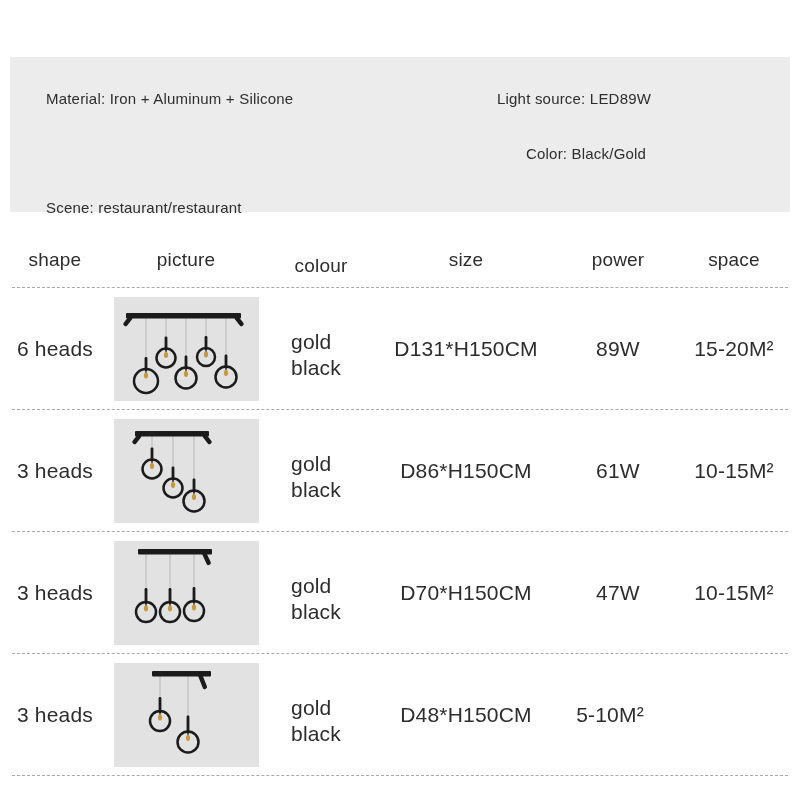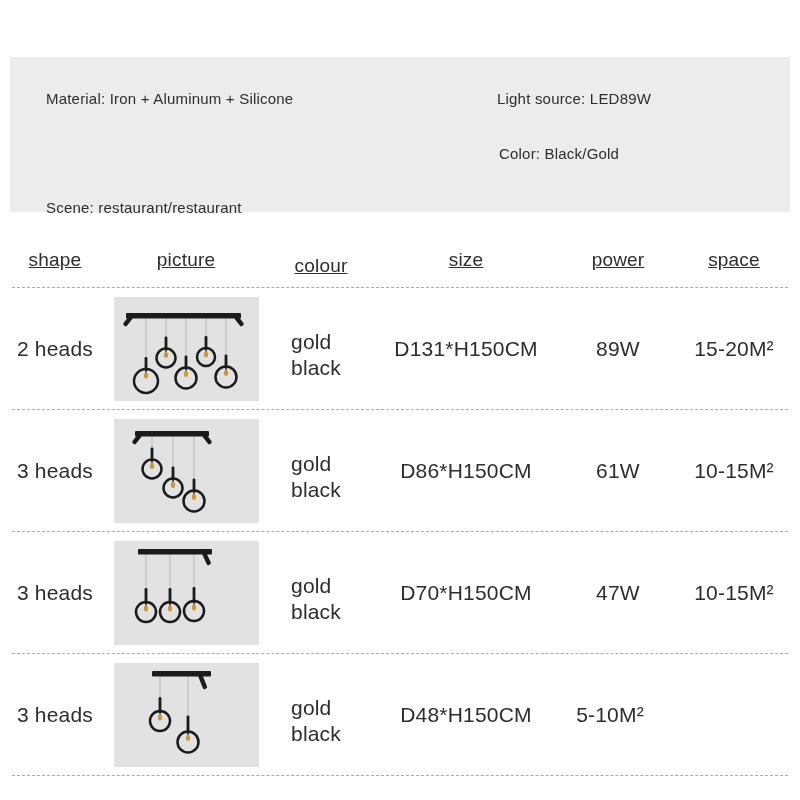--- a/index.html
+++ b/index.html
@@ -13,34 +13,34 @@
   
   .info-panel{
     position:absolute;left:10px;top:10px;width:780px;height:155px;
     background:#ececec;font-size:15px;margin-top:47px;
   }
   .info-line{position:absolute;white-space:nowrap;letter-spacing:.2px;}
   .pos-l1{left:36px;top:33px;}
   .pos-l2{left:38px;top:88px;}
   .pos-l3{left:36px;top:142px;}
   .pos-r1{left:487px;top:33px;text-align:center;}
-  .pos-r2{left:489px;top:88px;}
+  .pos-r2{left:516px;top:88px;}
 
   
   .spec-table{position:absolute;left:0;top:231px;width:800px;}
   .trow{
     position:relative;display:grid;
     grid-template-columns:110px 152px 118px 172px 132px 116px;
     align-items:center;height:122px;
   }
   .trow::after{
     content:"";position:absolute;left:12px;right:12px;bottom:0;
     border-bottom:1px dashed #a9a9a9;
   }
-  .thead{height:57px;text-decoration:underline;}
+  .thead{height:57px;}
   .thead .cell{font-size:19px;}
   .cell{text-align:center;font-size:21px;letter-spacing:.2px;}
   .c-colour{text-align:left;padding-left:29px;line-height:26px;margin-top:12px;}
   .thead .c-colour{text-align:center;padding-left:0;line-height:normal;}
   .c-space{padding-right:16px;text-align:center;}
   .lamp-box{
     width:145px;height:104px;margin:0 auto;background:#e2e2e2;
     display:flex;align-items:center;justify-content:center;
   }
   .lamp-box svg{display:block;}
@@ -62,21 +62,21 @@
     <div class="trow thead">
       <div class="cell c-shape">shape</div>
       <div class="cell c-picture">picture</div>
       <div class="cell c-colour">colour</div>
       <div class="cell c-size">size</div>
       <div class="cell c-power">power</div>
       <div class="cell c-space">space</div>
     </div>
 
     <div class="trow">
-      <div class="cell c-shape">2 heads</div>
+      <div class="cell c-shape">6 heads</div>
       <div class="cell c-picture">
         <div class="lamp-box">
             <svg viewBox="0 0 145 104" width="145" height="104">
               <line x1="32" y1="20" x2="32" y2="62" stroke="#aeaeae" stroke-width="0.8"></line>
               <line x1="52" y1="20" x2="52" y2="41.5" stroke="#aeaeae" stroke-width="0.8"></line>
               <line x1="72" y1="20" x2="72" y2="60.5" stroke="#aeaeae" stroke-width="0.8"></line>
               <line x1="92" y1="20" x2="92" y2="41" stroke="#aeaeae" stroke-width="0.8"></line>
               <line x1="112" y1="20" x2="112" y2="59.5" stroke="#aeaeae" stroke-width="0.8"></line>
               <rect x="12" y="16" width="115" height="5.5" rx="1" fill="#1b1b1b"></rect>
               <g transform="rotate(38 17 20)">

